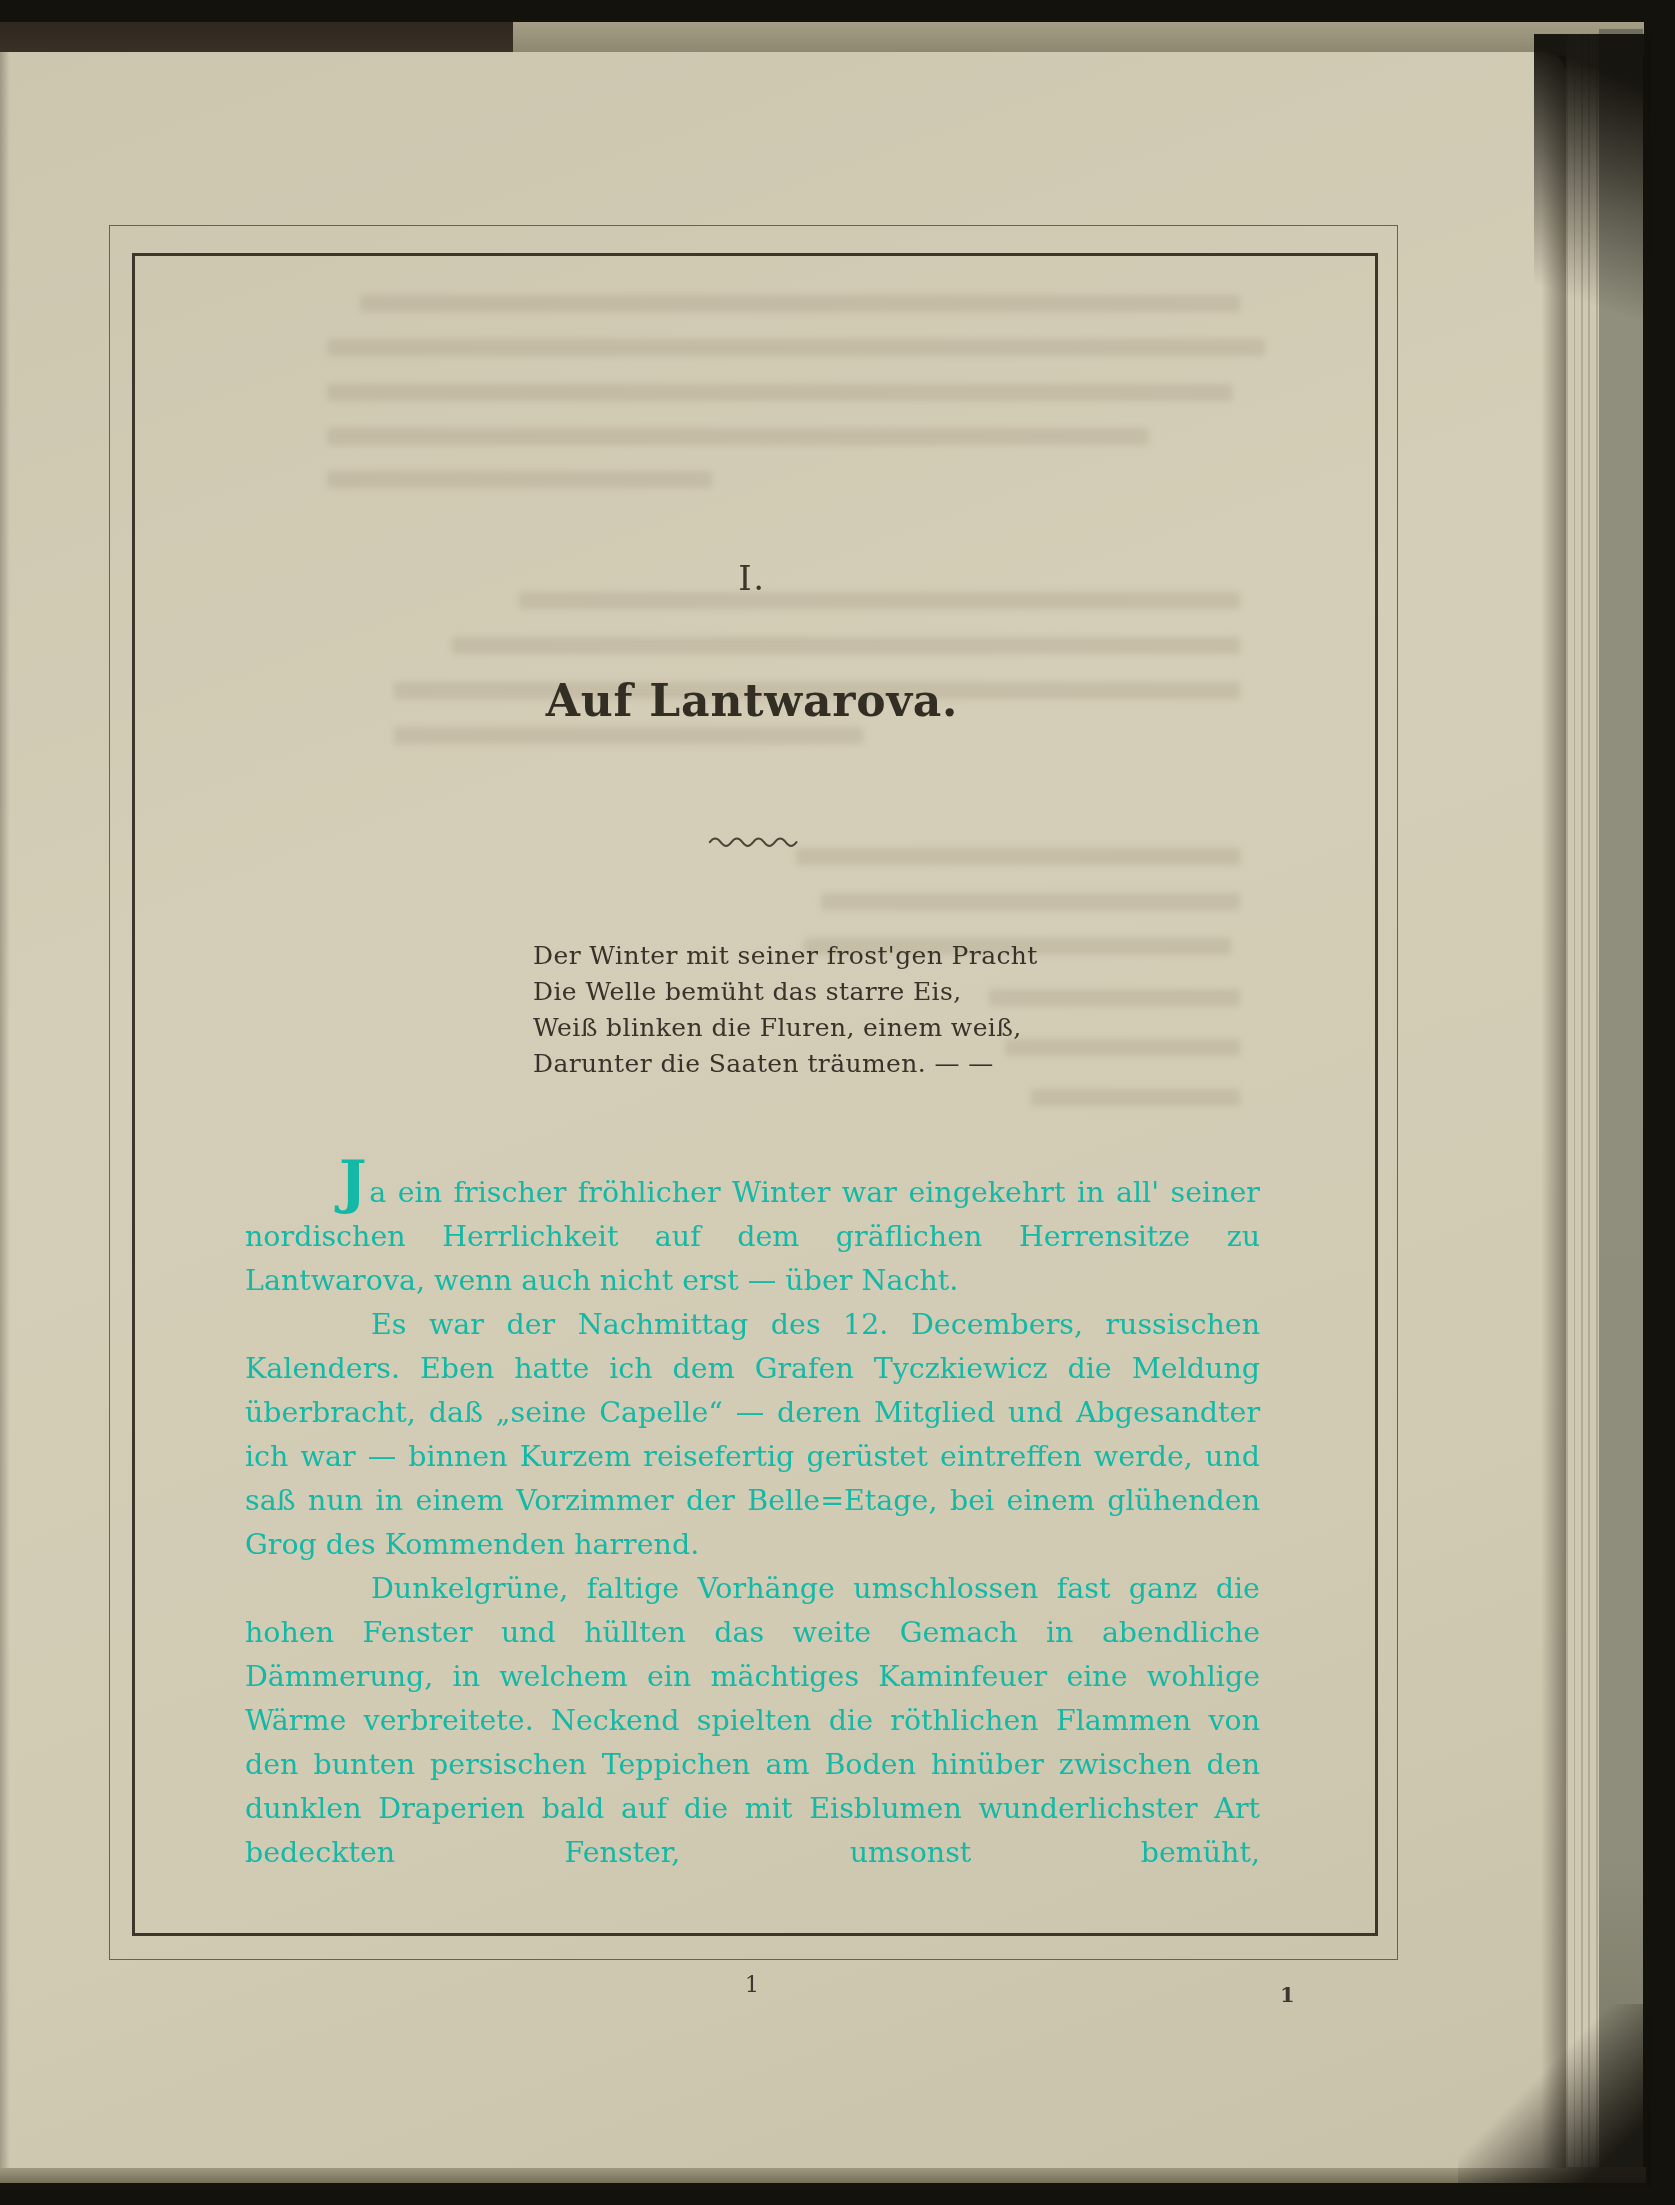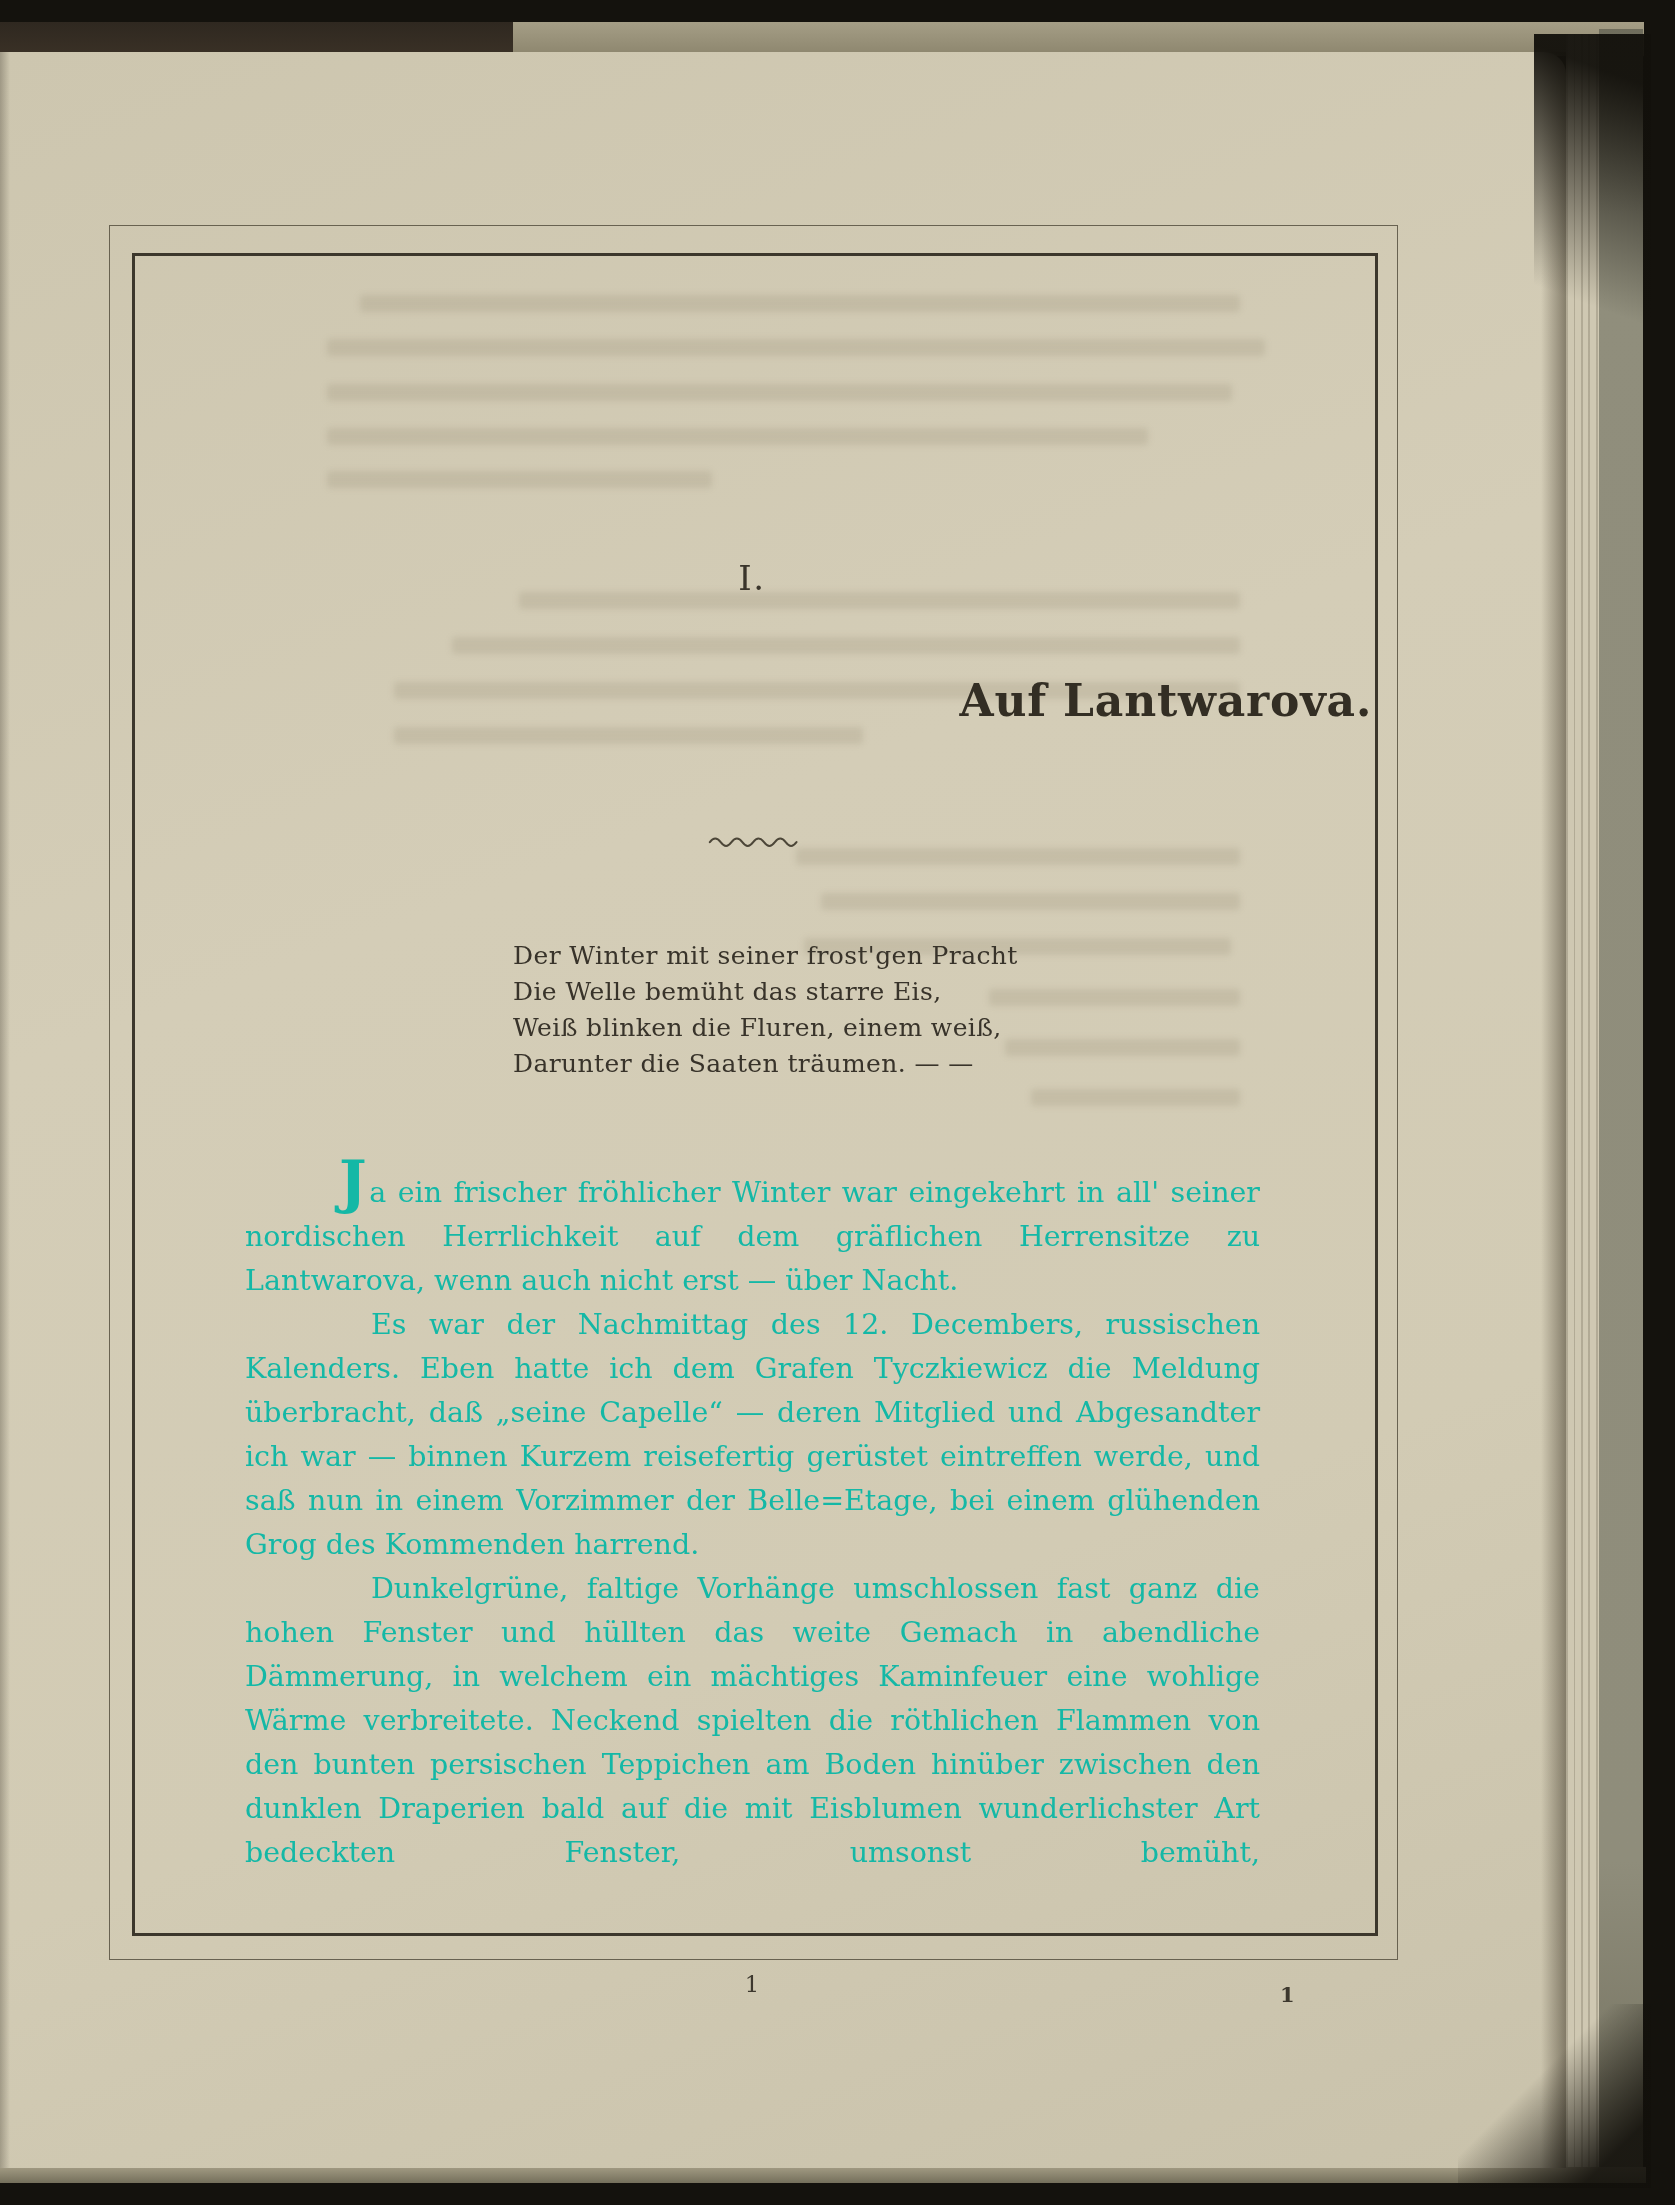--- a/index.html
+++ b/index.html
@@ -48,23 +48,23 @@
     border:3.4px solid #3c372c; }
 
   
   .bleed { position:absolute; height:17px; background:rgba(122,112,88,0.16);
     filter:blur(3.4px); border-radius:3.4px; }
 
   
   .chapter-number { position:absolute; left:132px; top:558px; width:1240px;
     text-align:center; font-size:34px; color:#3a352b; letter-spacing:1.7px; }
   .chapter-title { position:absolute; left:132px; top:675px; width:1240px;
-    text-align:right; font-size:44px; font-weight:bold; color:#332e24; letter-spacing:0.8px; }
+    text-align:center; font-size:44px; font-weight:bold; color:#332e24; letter-spacing:0.8px; }
   .divider { position:absolute; left:707px; top:833px; width:94px; height:15px; }
-  .poem { position:absolute; left:513px; top:938px; font-size:25px; line-height:36px;
+  .poem { position:absolute; left:533px; top:938px; font-size:25px; line-height:36px;
     color:#38332a; letter-spacing:0.4px; }
   .body-text { position:absolute; left:245px; top:1171px; width:1015px;
     font-size:28.5px; line-height:44px; color:#14b8a6; text-align:justify; }
   .body-par { margin:0; text-indent:126px; }
   .first-par { text-indent:94px; }
   .first-par::first-letter { font-size:2.05em; font-weight:bold; line-height:0; letter-spacing:2.5px; }
   .continues { text-align-last:justify; }
   .page-number { position:absolute; left:132px; top:1971px; width:1240px;
     text-align:center; font-size:22.6px; color:#3d382e; }
   .signature-mark { position:absolute; left:1280px; top:1982px;

